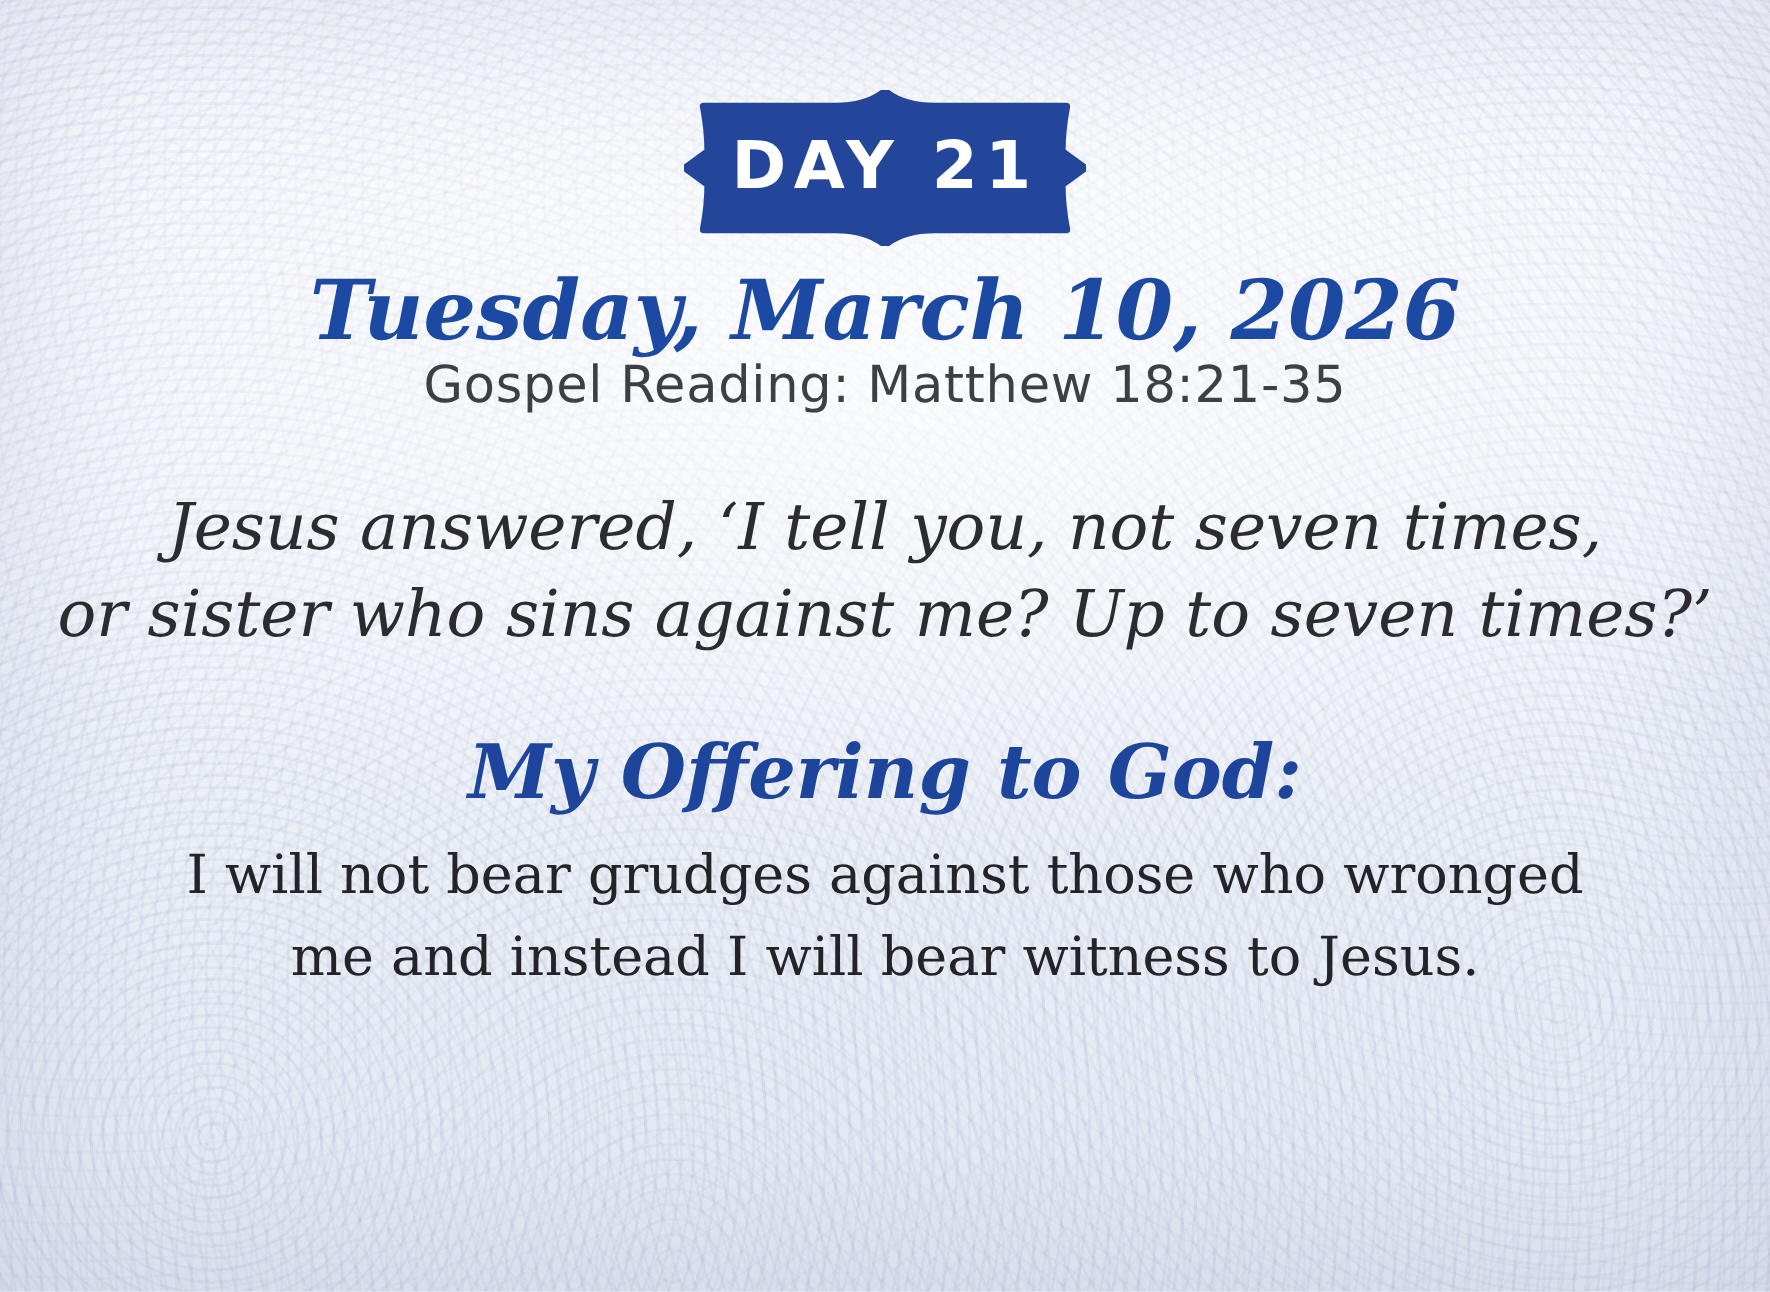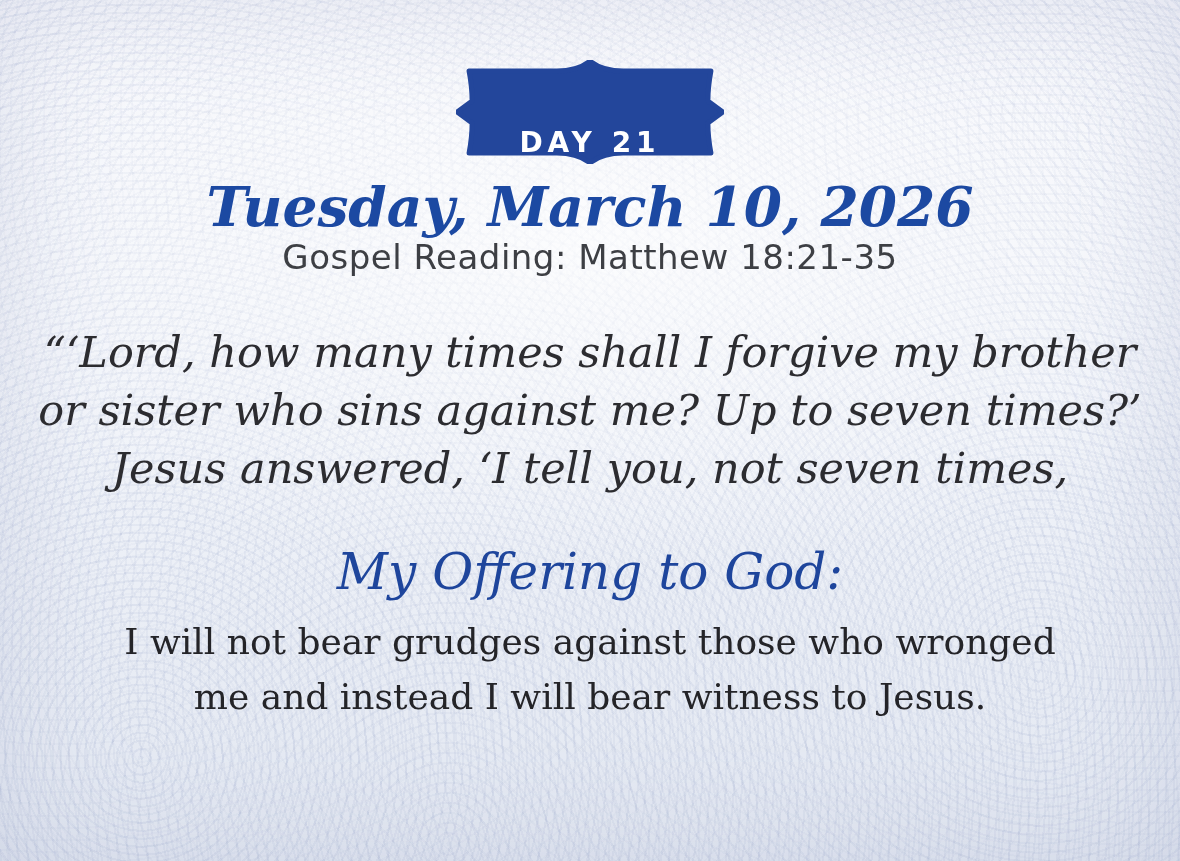--- a/index.html
+++ b/index.html
@@ -51,24 +51,23 @@
   }
   .badge-label {
     position: absolute;
     left: 0;
     right: 0;
     top: 50%;
     transform: translateY(-52%);
     color: #ffffff;
     font-family: "DejaVu Sans", sans-serif;
     font-weight: 800;
-    font-size: 28px;
+    font-size: 44px;
     letter-spacing: 5px;
     line-height: 1;
-    margin-top: 32px;
   }
   .date {
     margin: 13px 0 0 0;
     font-family: "DejaVu Serif", serif;
     font-style: italic;
     font-weight: 700;
     font-size: 55px;
     line-height: 1.08;
     color: #1c49a2;
     text-align: center;
@@ -88,21 +87,21 @@
     color: #2c2c30;
   }
   .quote .ref {
     font-size: 36px;
     margin-left: 10px;
   }
   .offering-title {
     margin: 48px 0 0 0;
     font-family: "DejaVu Serif", serif;
     font-style: italic;
-    font-weight: 400;
+    font-weight: 700;
     font-size: 50px;
     line-height: 1.1;
     color: #1e459c;
   }
   .offering-body {
     margin-top: 14px;
     font-size: 36px;
     line-height: 55px;
     color: #242428;
   }
@@ -123,23 +122,22 @@
                Q 16 77 16 63 L 1 52 L 16 41 Q 16 27 13 11 Z" fill="#23469b" stroke="#23469b" stroke-width="5" stroke-linejoin="round"></path>
     </svg>
     <span class="badge-label">DAY 21</span>
   </div>
 
   <h1 class="date">Tuesday, March 10, 2026</h1>
 
   <div class="gospel">Gospel Reading: Matthew 18:21-35</div>
 
   <div class="quote">
-    <div class="qline">“‘Lord, how many times shall I forgive my brother</div>
+    <div class="qline">Jesus answered, ‘I tell you, not seven times,</div>
     <div class="qline">or sister who sins against me? Up to seven times?’</div>
-    <div class="qline">Jesus answered, ‘I tell you, not seven times,</div>
   </div>
 
   <h2 class="offering-title">My Offering to God:</h2>
 
   <div class="offering-body">
     <div>I will not bear grudges against those who wronged</div>
     <div>me and instead I will bear witness to Jesus.</div>
   </div>
 
 </div>

